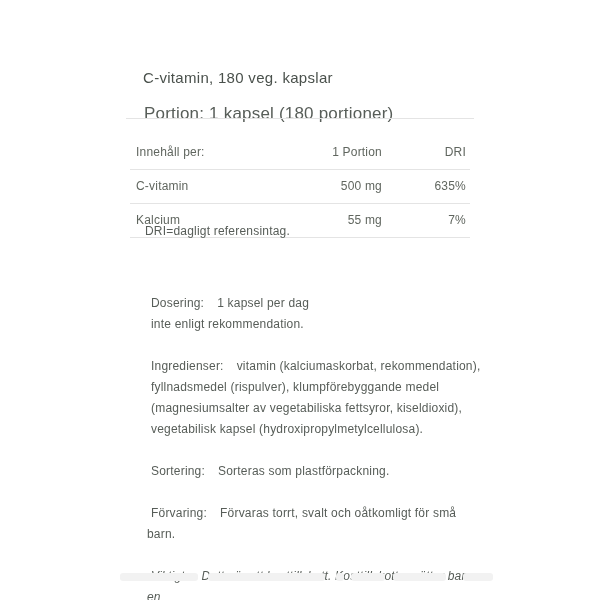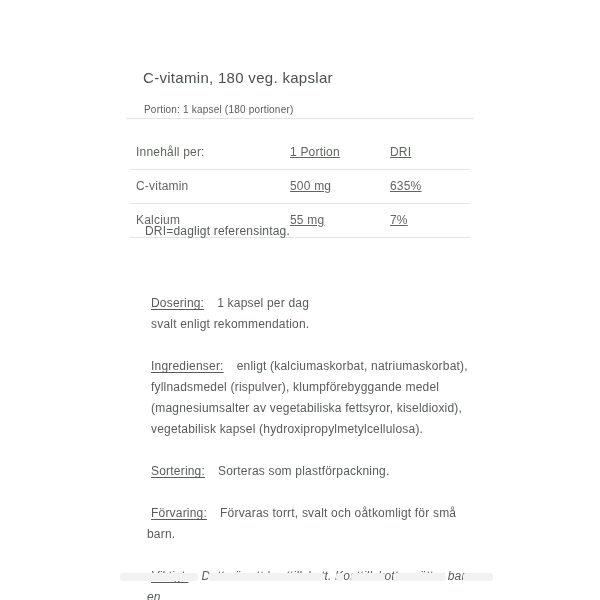--- a/index.html
+++ b/index.html
@@ -19,46 +19,45 @@
     overflow:hidden;
   }
   .page{position:relative;width:600px;height:600px;background:var(--background);}
   .title{
     position:absolute;left:131px;top:57px;
     font-size:15px;font-weight:500;letter-spacing:.3px;
     color:var(--title-text);
   }
   .portion{
     position:absolute;left:132px;top:92px;
-    font-size:10px;letter-spacing:.2px;
+    font-size:17px;letter-spacing:.2px;
   }
   .table{
     position:absolute;left:118px;top:110px;width:348px;
     font-size:12px;color:var(--table-text);letter-spacing:.2px;
     border-top:1px solid var(--divider);
   }
   .trow{
     display:grid;grid-template-columns:1fr 100px 84px;
     align-items:center;
     border-bottom:1px solid var(--divider);
     padding:5px 0 6px 2px;
   }
   .trow.thead{padding-top:18px;padding-bottom:6px;}
-  .cell-mid,.cell-right{text-align:left;text-decoration:underline;}
+  .cell-mid,.cell-right{text-align:right;}
   .dri-note{
     position:absolute;left:133px;top:212px;
     font-size:12px;letter-spacing:.2px;
   }
   .sections{
     position:absolute;left:131px;top:277px;width:360px;
     font-size:12px;line-height:21px;letter-spacing:.2px;
   }
   .para{margin-bottom:13px;}
   .plabel{
-    text-decoration:underline;
     text-underline-offset:2px;
     margin-right:5px;
   }
   .para.italic{font-style:italic;}
   .ghost{position:absolute;top:565px;height:6px;border-radius:3px;background:var(--faded-remnant);}
 </style>
 </head>
 <body>
 
 <div class="page">
@@ -84,25 +83,25 @@
       <div class="cell-right">7%</div>
     </div>
   </div>
 
   <div class="dri-note">DRI=dagligt referensintag.</div>
 
   <div class="sections">
 
     <p class="para">
       <span class="plabel">Dosering:</span><span>1 kapsel per dag</span><br>
-      <span>svalt enligt rekommendation.</span>
+      <span>inte enligt rekommendation.</span>
     </p>
 
     <p class="para">
-      <span class="plabel">Ingredienser:</span><span>enligt (kalciumaskorbat, natriumaskorbat),</span><br>
+      <span class="plabel">Ingredienser:</span><span>vitamin (kalciumaskorbat, rekommendation),</span><br>
       <span>fyllnadsmedel (rispulver), klumpförebyggande medel</span><br>
       <span>(magnesiumsalter av vegetabiliska fettsyror, kiseldioxid),</span><br>
       <span>vegetabilisk kapsel (hydroxipropylmetylcellulosa).</span>
     </p>
 
     <p class="para">
       <span class="plabel">Sortering:</span><span>Sorteras som plastförpackning.</span>
     </p>
 
     <p class="para">

